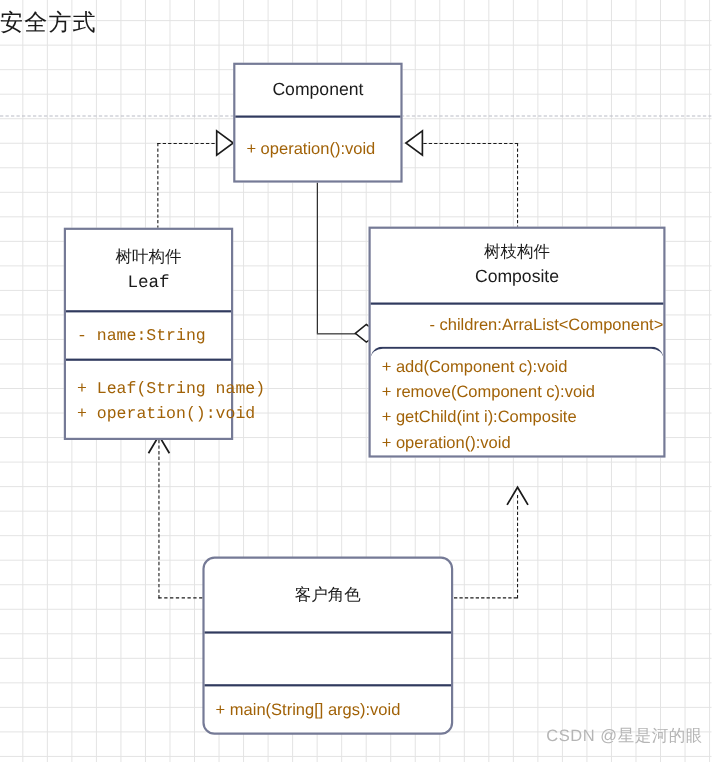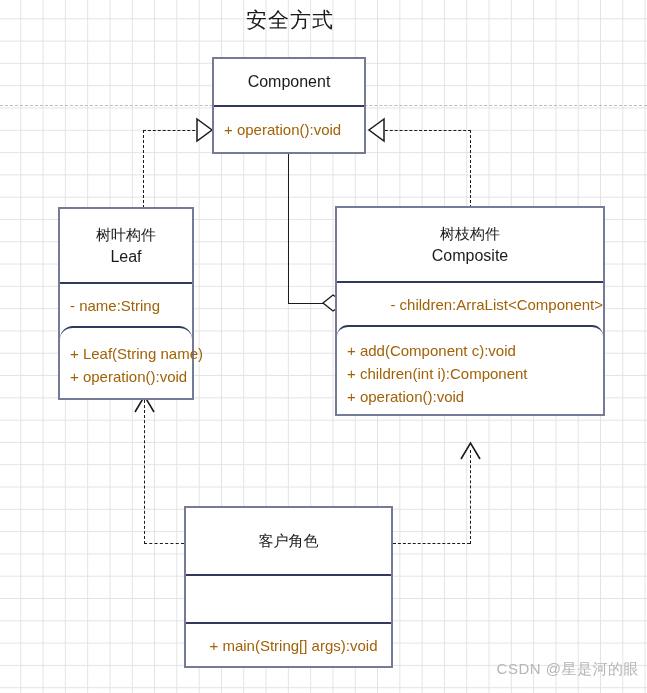--- a/index.html
+++ b/index.html
@@ -30,21 +30,21 @@
     height: 0;
     border-top: 1px dashed #b9bcc6;
   }
 
   
   .diagram-title {
     position: absolute;
     left: 0;
     top: 6px;
     width: 580px;
-    text-align: center;
+    text-align: left;
     font-size: 21px;
     color: #1a1a1a;
     letter-spacing: 1px;
   }
 
   
   .uml-box {
     position: absolute;
     box-sizing: border-box;
     background: #ffffff;
@@ -132,73 +132,74 @@
   <svg class="arrow-svg" style="left:133px; top:394px;" width="24" height="20">
     <polyline points="2,18 11.5,2 21,18" fill="none" stroke="#1b1b1b" stroke-width="1.6"></polyline>
   </svg>
 
   <div class="seg seg-dash-h" style="left:393px; top:543px; width:77px;"></div>
   <div class="seg seg-dash-v" style="left:470px; top:450px; height:94px;"></div>
   <svg class="arrow-svg" style="left:459px; top:441px;" width="24" height="20">
     <polyline points="2,18 11.5,2 21,18" fill="none" stroke="#1b1b1b" stroke-width="1.6"></polyline>
   </svg>
 
-  <div class="uml-box" style="left:212px; top:57px; width:154px; height:97px;">
+  <div class="uml-box" style="left:212px; top:57px; width:154px; height:109px;">
     <div class="uml-section" style="height:46px;">
       <div class="uml-title">
         <span class="en">Component</span>
       </div>
     </div>
     <div class="uml-section" style="flex:1;">
       <div class="uml-member">+ operation():void</div>
     </div>
   </div>
 
-  <div class="uml-box" style="left:58px; top:207px; width:136px; height:193px;">
+  <div class="uml-box" style="left:58px; top:207px; width:154px; height:193px;font-family:Liberation Mono, monospace;">
     <div class="uml-section" style="height:73px;">
       <div class="uml-title">
         <span class="cn">树叶构件</span>
         <span class="en">Leaf</span>
       </div>
     </div>
     <div class="uml-section" style="height:44px;">
       <div class="uml-member">- name:String</div>
     </div>
-    <div class="uml-section" style="flex:1; padding-top:4px;border-radius:13px;">
+    <div class="uml-section" style="flex:1; padding-top:4px;">
       <div class="uml-member">+ Leaf(String name)</div>
       <div class="uml-member">+ operation():void</div>
     </div>
   </div>
 
   <div class="uml-box" style="left:335px; top:206px; width:270px; height:210px;">
     <div class="uml-section" style="height:73px;">
       <div class="uml-title">
         <span class="cn">树枝构件</span>
         <span class="en">Composite</span>
       </div>
     </div>
     <div class="uml-section" style="height:44px;text-align:right;">
       <div class="uml-member">- children:ArraList&lt;Component&gt;</div>
     </div>
     <div class="uml-section" style="flex:1; padding-top:5px;border-radius:11px;">
       <div class="uml-member">+ add(Component c):void</div>
-      <div class="uml-member">+ children(int i):Component</div>
+      <div class="uml-member">+ remove(Component c):void</div>
+      <div class="uml-member">+ getChild(int i):Composite</div>
       <div class="uml-member">+ operation():void</div>
     </div>
   </div>
 
-  <div class="uml-box" style="left:184px; top:506px; width:209px; height:162px;">
+  <div class="uml-box" style="left:184px; top:506px; width:228px; height:162px;border-radius:11px;">
     <div class="uml-section" style="height:66px;">
       <div class="uml-title">
         <span class="cn">客户角色</span>
       </div>
     </div>
     <div class="uml-section" style="height:48px;">
       <div class="uml-member"></div>
     </div>
-    <div class="uml-section" style="flex:1;align-items:center;">
+    <div class="uml-section" style="flex:1;">
       <div class="uml-member">+ main(String[] args):void</div>
     </div>
   </div>
 
   <div class="watermark">CSDN @星是河的眼</div>
 
 </div>
 
 </body></html>

